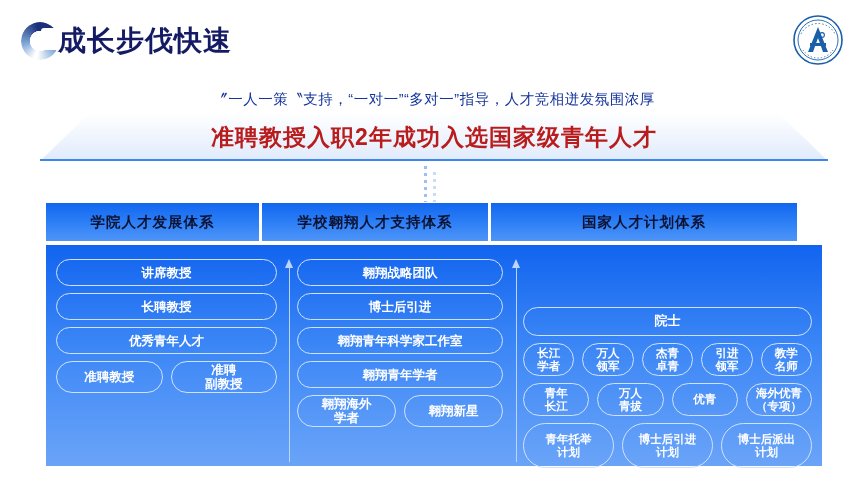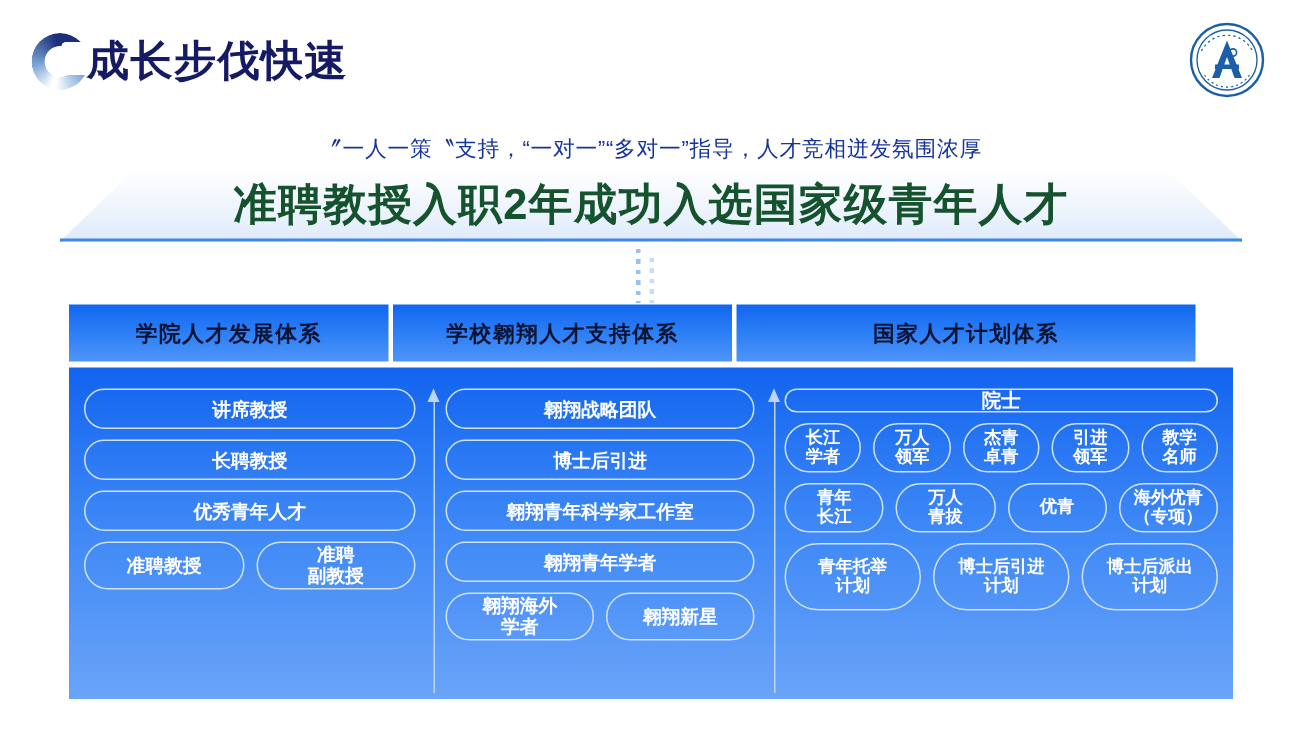--- a/index.html
+++ b/index.html
@@ -51,21 +51,21 @@
   .banner-border{
     position:absolute;left:0;right:0;bottom:0;height:2px;background:#3d86ec;
   }
   .banner-edge-l,.banner-edge-r{
     position:absolute;top:0;bottom:0;width:52px;
   }
   .banner-edge-l{left:0;background:linear-gradient(to top right,#6ba1ee 0 1px,transparent 1px);}
   .banner-edge-r{right:0;background:linear-gradient(to top left,#6ba1ee 0 1px,transparent 1px);}
   .banner-text{
     position:absolute;inset:0;display:flex;align-items:center;justify-content:center;
-    font-size:29px;font-weight:bold;color:#14532d;letter-spacing:1px;white-space:nowrap;
+    font-size:23px;font-weight:bold;color:#b91c1c;letter-spacing:1px;white-space:nowrap;
   }
 
   
   .connector{position:absolute;left:424px;top:166px;width:3px;height:36px;
     background:repeating-linear-gradient(to bottom,#9cc0f2 0 3px,transparent 3px 7px);}
   .connector.two{left:433px;top:172px;height:30px;opacity:.55;}
 
   
   .table{position:absolute;left:46px;top:203px;width:776px;height:263px;}
   .thead{display:flex;height:38px;gap:3px;}
@@ -112,21 +112,21 @@
     background:transparent;
   }
   
   .c1 .pill,.c2 .pill{height:27px;font-size:12.5px;}
   .c1 .pill.full,.c2 .pill.full{width:100%;}
   .c1 .pill.half{width:49%;height:32px;}
   .c2 .pill.half{width:49%;height:32px;}
 
   
   .c3 .pill{font-size:11.5px;height:25px;}
-  .c3 .pill.full{width:100%;height:16px;font-size:13px;}
+  .c3 .pill.full{width:100%;height:29px;font-size:13px;margin-top:48px;}
   .c3 .row.r2 .pill{flex:1;height:33px;}
   .c3 .row.r3 .pill{flex:1;height:33px;}
   .c3 .row.r4 .pill{flex:1;height:45px;}
 </style>
 </head>
 <body>
 
 <div class="slide">
 
   <div class="slide-title-row">

